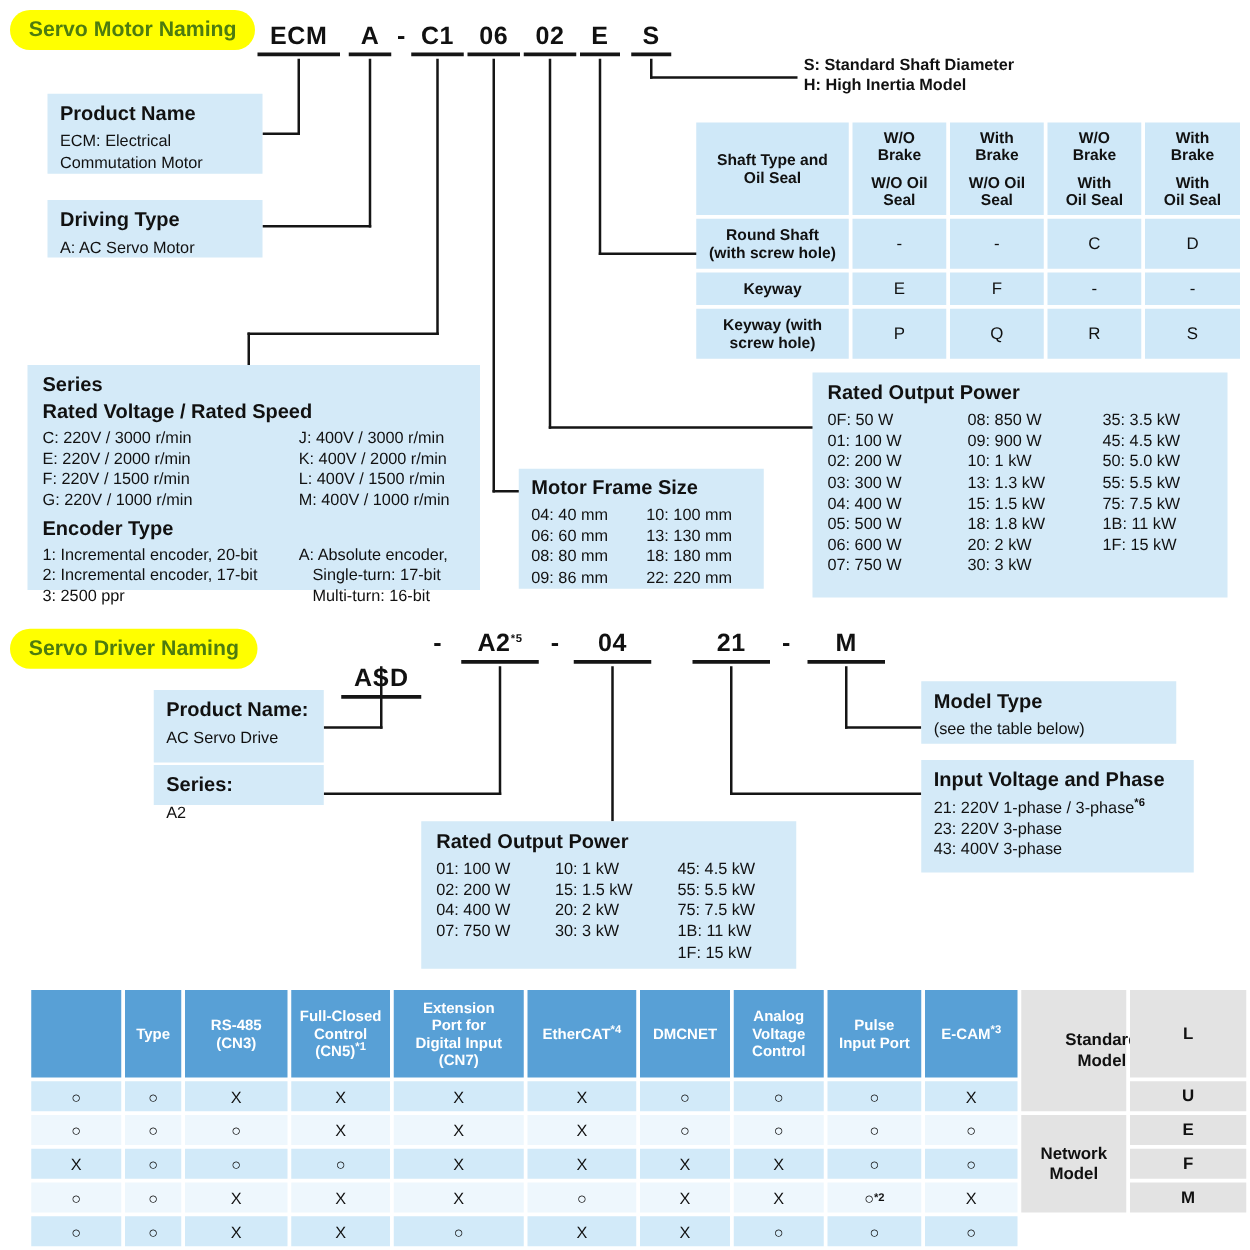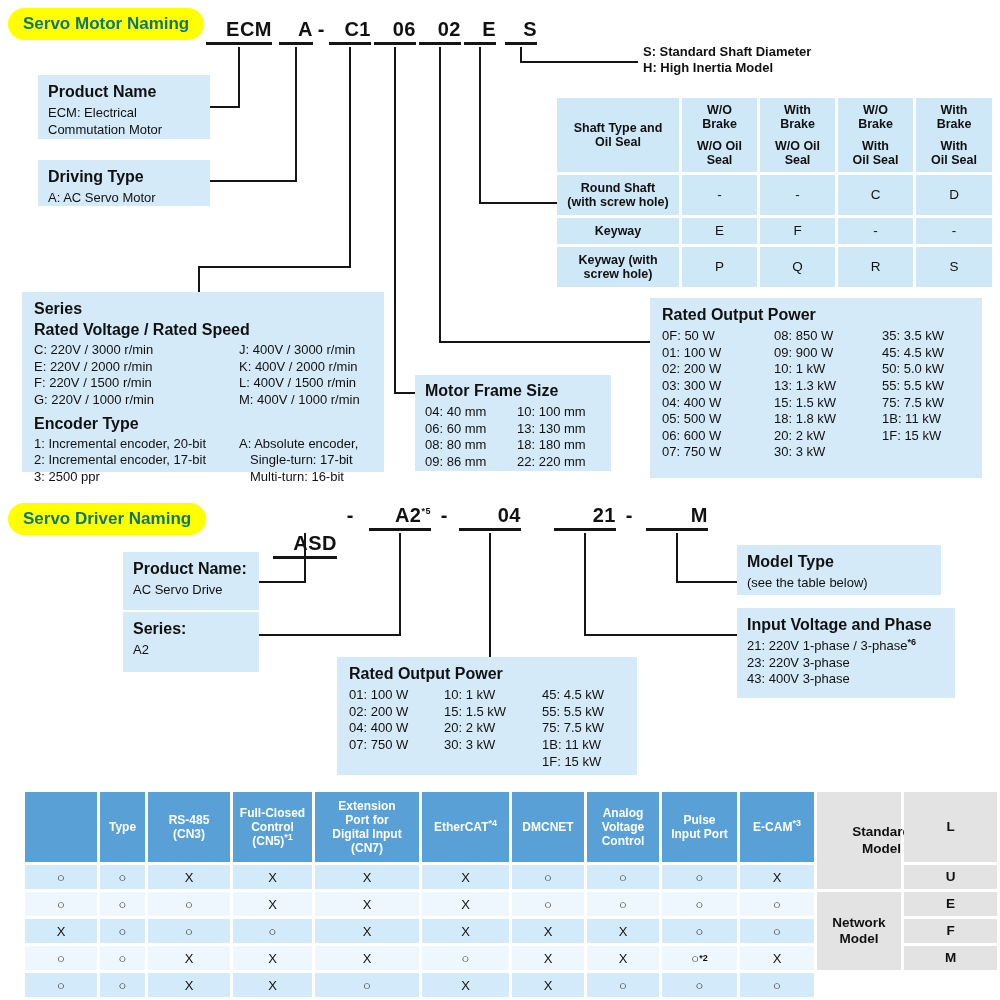--- a/index.html
+++ b/index.html
@@ -1,21 +1,21 @@
 <!DOCTYPE html>
 <html><head>
 <meta charset="utf-8">
 <style>
   html,body{margin:0;padding:0;background:#ffffff;}
   #page{position:relative;width:1000px;height:1000px;background:#ffffff;
         font-family:"Liberation Sans", sans-serif;color:#111;overflow:hidden;}
   .line{position:absolute;background:#151515;}
-  .badge{position:absolute;background:#ffff00;color:#0f766e;font-weight:bold;
+  .badge{position:absolute;background:#ffff00;color:#4d7c0f;font-weight:bold;
          font-size:17px;padding:6px 15px;border-radius:18px;white-space:nowrap;}
-  .code-seg{position:absolute;font-weight:bold;font-size:20px;text-align:right;
+  .code-seg{position:absolute;font-weight:bold;font-size:20px;text-align:center;
             border-bottom:3px solid #151515;padding-bottom:1px;letter-spacing:.5px;}
   .code-dash{position:absolute;font-weight:bold;font-size:20px;text-align:center;}
   sup{font-size:9px;vertical-align:super;line-height:0;font-weight:bold;}
   .bluebox{position:absolute;background:#d4eaf8;box-sizing:border-box;padding:7px 10px;}
   .bt{font-weight:bold;font-size:16px;line-height:1.25;margin-bottom:3px;white-space:pre-line;}
   .bl{font-size:13px;line-height:1.28;white-space:pre-line;}
   .cols{display:flex;}
   .cols > div{flex:0 0 auto;}
   .ind{padding-left:11px;}
   .note{position:absolute;font-weight:bold;font-size:13px;line-height:1.25;white-space:pre-line;}
@@ -244,21 +244,21 @@
   <div class="line" style="left:584px;top:533px;width:2px;height:103px;"></div>
   <div class="line" style="left:584px;top:634px;width:153px;height:2px;"></div>
   <div class="line" style="left:676px;top:533px;width:2px;height:50px;"></div>
   <div class="line" style="left:676px;top:581px;width:61px;height:2px;"></div>
 
   <div class="bluebox" style="left:123px;top:552px;width:136px;height:58px;">
     <div class="bt">Product Name:</div>
     <div class="bl">AC Servo Drive</div>
   </div>
 
-  <div class="bluebox" style="left:123px;top:612px;width:136px;height:60px;">
+  <div class="bluebox" style="left:123px;top:612px;width:136px;height:32px;">
     <div class="bt">Series:</div>
     <div class="bl">A2</div>
   </div>
 
   <div class="bluebox" style="left:337px;top:657px;width:300px;height:118px;padding:7px 12px;">
     <div class="bt">Rated Output Power</div>
     <div class="cols">
       <div style="width:95px;">
         <div class="bl">01: 100 W</div>
         <div class="bl">02: 200 W</div>

